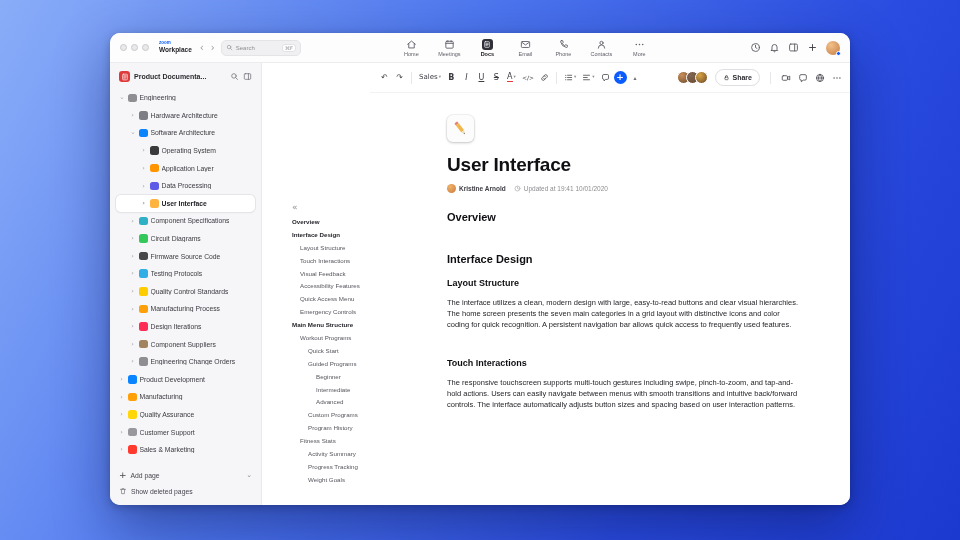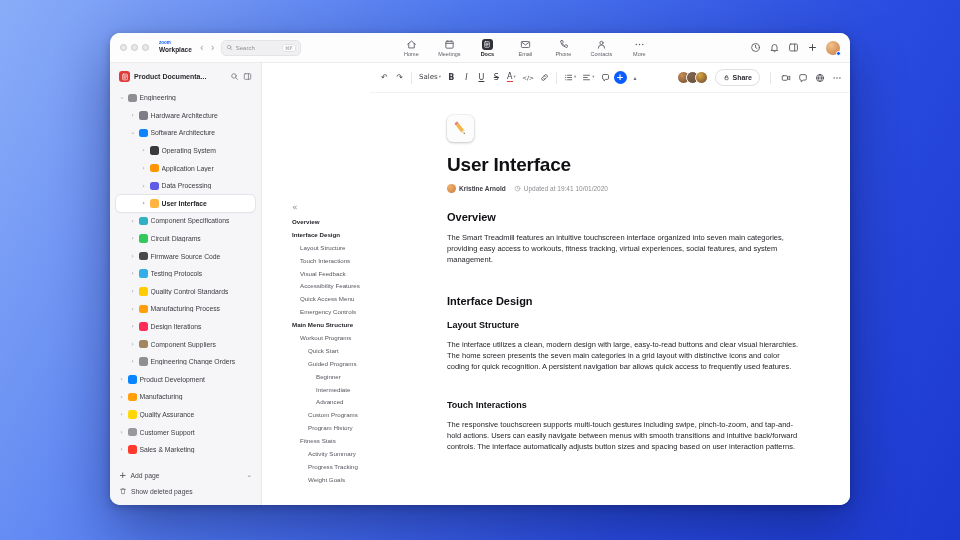--- a/index.html
+++ b/index.html
@@ -570,21 +570,20 @@
           <span class="meta-clock">
               <svg viewBox="0 0 24 24" fill="none" stroke="currentColor" stroke-width="2" stroke-linecap="round" stroke-linejoin="round">
                 <circle cx="12" cy="12" r="8.5"></circle>
                 <path d="M12 7v5l3.2 2"></path>
               </svg>
             </span>
           <span>Updated at 19:41 10/01/2020</span>
         </div>
         <div class="doc-body" id="doc-body">
             <h2>Overview</h2>
-            <p>The Smart Treadmill features an intuitive touchscreen interface organized into seven main categories, providing easy access to workouts, fitness tracking, virtual experiences, social features, and system management.</p>
             <h2>Interface Design</h2>
             <h3>Layout Structure</h3>
             <p>The interface utilizes a clean, modern design with large, easy-to-read buttons and clear visual hierarchies. The home screen presents the seven main categories in a grid layout with distinctive icons and color coding for quick recognition. A persistent navigation bar allows quick access to frequently used features.</p>
             <h3>Touch Interactions</h3>
             <p>The responsive touchscreen supports multi-touch gestures including swipe, pinch-to-zoom, and tap-and-hold actions. Users can easily navigate between menus with smooth transitions and intuitive back/forward controls. The interface automatically adjusts button sizes and spacing based on user interaction patterns.</p>
           </div>
       </div>
     </main>
 
   </div>

